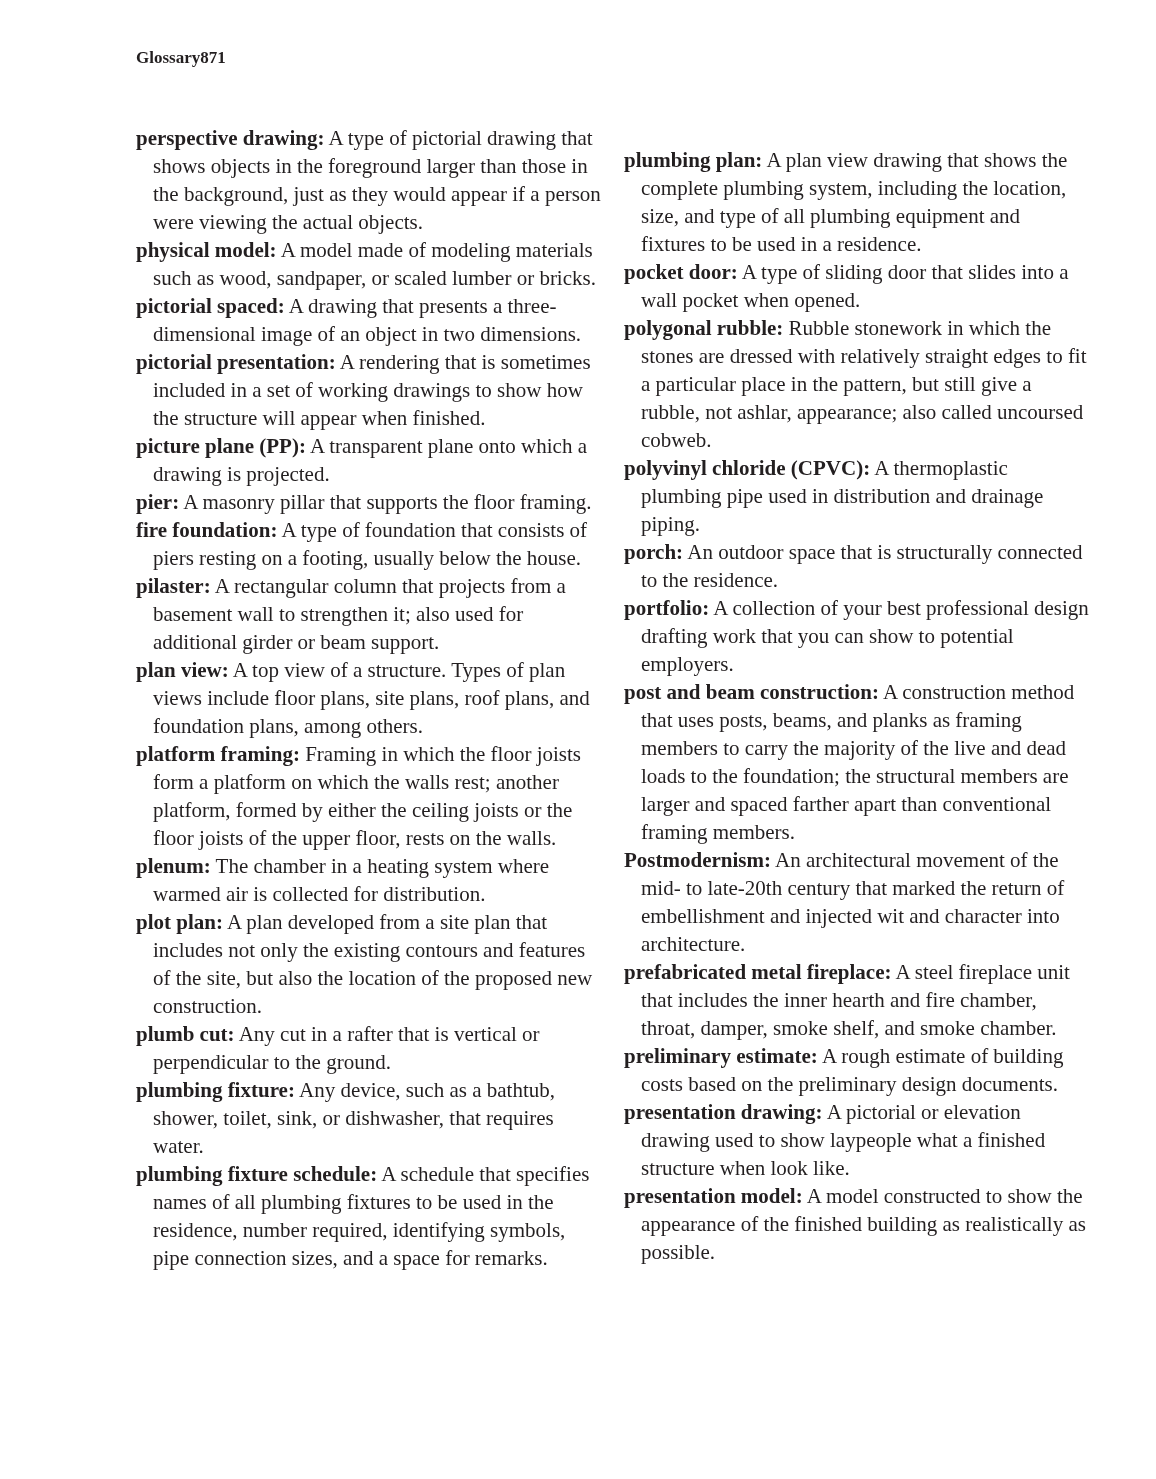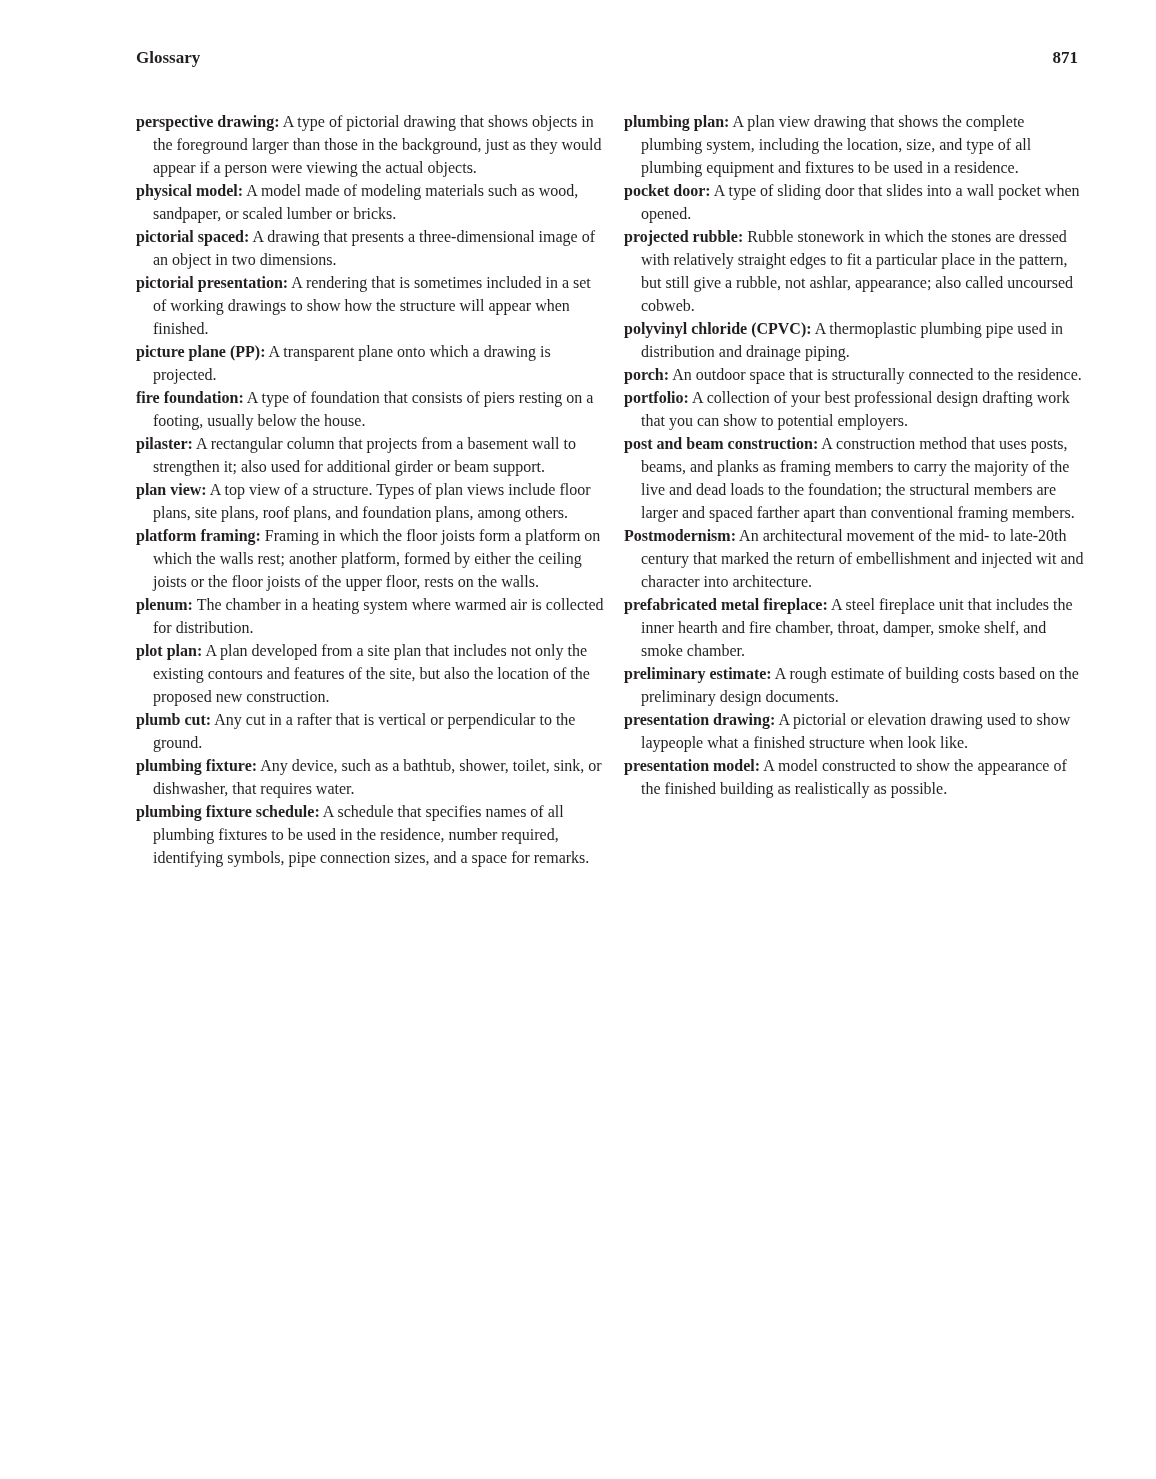--- a/index.html
+++ b/index.html
@@ -3,64 +3,65 @@
 <meta charset="utf-8">
 <style>
   html, body { margin: 0; padding: 0; background: #ffffff; }
   body {
     width: 1156px; height: 1479px; position: relative; overflow: hidden;
     color: #231f20;
     font-family: "Liberation Serif", "DejaVu Serif", serif;
   }
   .header {
     position: absolute; top: 48px; left: 136px; right: 78px;
-    display: flex; justify-content: space-between; align-items: baseline;
+    display: flex; align-items: baseline;
     font-weight: bold; font-size: 17px;
   }
   .col {
-    position: absolute; top: 110px; width: 470px;
-    font-size: 16px; line-height: 23px;
+    position: absolute; top: 124px; width: 470px;
+    font-size: 21px; line-height: 28px;
   }
   .col.left { left: 136px; }
-  .col.right { left: 624px; width: 465px; }
+  .col.right { left: 624px; width: 465px; margin-top: 22px; }
   .entry {
     margin: 0; padding-left: 17px; text-indent: -17px;
   }
   .term { font-weight: bold; }
   .def i, .italic { }
 </style>
 </head>
 <body>
 
 <div class="header">
   <span>Glossary</span>
   <span>871</span>
 </div>
 
 <div class="col left">
   <p class="entry"><span class="term">perspective drawing:</span> <span class="def">A type of pictorial drawing that shows objects in the foreground larger than those in the background, just as they would appear if a person were viewing the actual objects.</span></p>
   <p class="entry"><span class="term">physical model:</span> <span class="def">A model made of modeling materials such as wood, sandpaper, or scaled lumber or bricks.</span></p>
   <p class="entry"><span class="term">pictorial spaced:</span> <span class="def">A drawing that presents a three-dimensional image of an object in two dimensions.</span></p>
   <p class="entry"><span class="term">pictorial presentation:</span> <span class="def">A rendering that is sometimes included in a set of working drawings to show how the structure will appear when finished.</span></p>
   <p class="entry"><span class="term">picture plane (PP):</span> <span class="def">A transparent plane onto which a drawing is projected.</span></p>
+  <p class="entry"><span class="term">pier:</span> <span class="def">A masonry pillar that supports the floor framing.</span></p>
   <p class="entry"><span class="term">fire foundation:</span> <span class="def">A type of foundation that consists of piers resting on a footing, usually below the house.</span></p>
   <p class="entry"><span class="term">pilaster:</span> <span class="def">A rectangular column that projects from a basement wall to strengthen it; also used for additional girder or beam support.</span></p>
   <p class="entry"><span class="term">plan view:</span> <span class="def">A top view of a structure. Types of plan views include floor plans, site plans, roof plans, and foundation plans, among others.</span></p>
   <p class="entry"><span class="term">platform framing:</span> <span class="def">Framing in which the floor joists form a platform on which the walls rest; another platform, formed by either the ceiling joists or the floor joists of the upper floor, rests on the walls.</span></p>
   <p class="entry"><span class="term">plenum:</span> <span class="def">The chamber in a heating system where warmed air is collected for distribution.</span></p>
   <p class="entry"><span class="term">plot plan:</span> <span class="def">A plan developed from a site plan that includes not only the existing contours and features of the site, but also the location of the proposed new construction.</span></p>
   <p class="entry"><span class="term">plumb cut:</span> <span class="def">Any cut in a rafter that is vertical or perpendicular to the ground.</span></p>
   <p class="entry"><span class="term">plumbing fixture:</span> <span class="def">Any device, such as a bathtub, shower, toilet, sink, or dishwasher, that requires water.</span></p>
   <p class="entry"><span class="term">plumbing fixture schedule:</span> <span class="def">A schedule that specifies names of all plumbing fixtures to be used in the residence, number required, identifying symbols, pipe connection sizes, and a space for remarks.</span></p>
 </div>
 
 <div class="col right">
   <p class="entry"><span class="term">plumbing plan:</span> <span class="def">A plan view drawing that shows the complete plumbing system, including the location, size, and type of all plumbing equipment and fixtures to be used in a residence.</span></p>
   <p class="entry"><span class="term">pocket door:</span> <span class="def">A type of sliding door that slides into a wall pocket when opened.</span></p>
-  <p class="entry"><span class="term">projected rubble:</span> <span class="def">Rubble stonework in which the stones are dressed with relatively straight edges to fit a particular place in the pattern, but still give a rubble, not ashlar, appearance; also called</span> <span class="italic">uncoursed cobweb</span><span>.</span></p>
+  <p class="entry"><span class="term">polygonal rubble:</span> <span class="def">Rubble stonework in which the stones are dressed with relatively straight edges to fit a particular place in the pattern, but still give a rubble, not ashlar, appearance; also called</span> <span class="italic">uncoursed cobweb</span><span>.</span></p>
   <p class="entry"><span class="term">polyvinyl chloride (CPVC):</span> <span class="def">A thermoplastic plumbing pipe used in distribution and drainage piping.</span></p>
   <p class="entry"><span class="term">porch:</span> <span class="def">An outdoor space that is structurally connected to the residence.</span></p>
   <p class="entry"><span class="term">portfolio:</span> <span class="def">A collection of your best professional design drafting work that you can show to potential employers.</span></p>
   <p class="entry"><span class="term">post and beam construction:</span> <span class="def">A construction method that uses posts, beams, and planks as framing members to carry the majority of the live and dead loads to the foundation; the structural members are larger and spaced farther apart than conventional framing members.</span></p>
   <p class="entry"><span class="term">Postmodernism:</span> <span class="def">An architectural movement of the mid- to late-20th century that marked the return of embellishment and injected wit and character into architecture.</span></p>
   <p class="entry"><span class="term">prefabricated metal fireplace:</span> <span class="def">A steel fireplace unit that includes the inner hearth and fire chamber, throat, damper, smoke shelf, and smoke chamber.</span></p>
   <p class="entry"><span class="term">preliminary estimate:</span> <span class="def">A rough estimate of building costs based on the preliminary design documents.</span></p>
   <p class="entry"><span class="term">presentation drawing:</span> <span class="def">A pictorial or elevation drawing used to show laypeople what a finished structure when look like.</span></p>
   <p class="entry"><span class="term">presentation model:</span> <span class="def">A model constructed to show the appearance of the finished building as realistically as possible.</span></p>
 </div>

